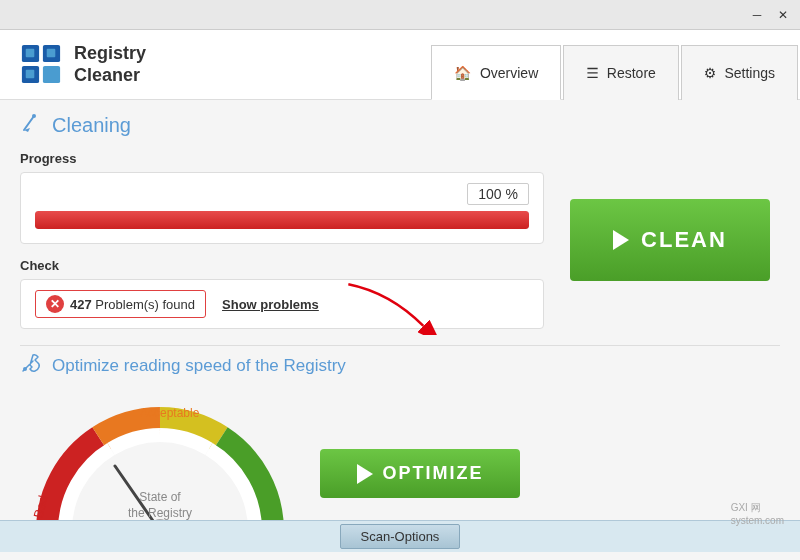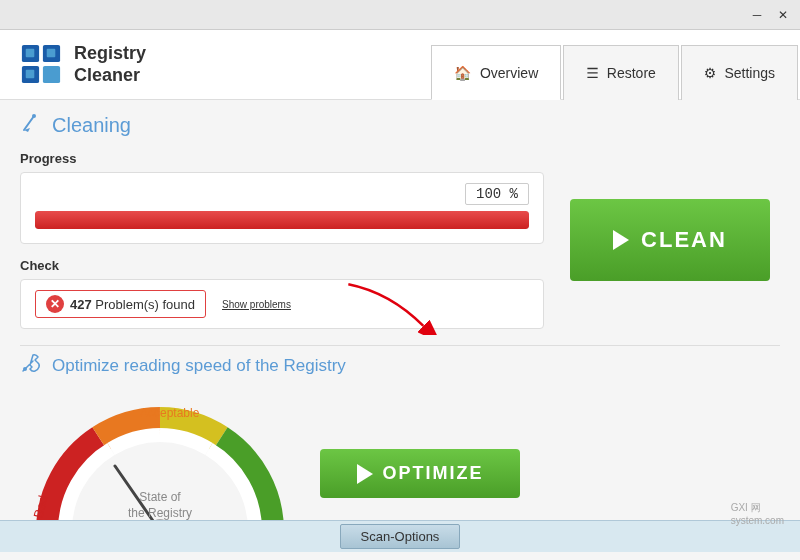--- a/index.html
+++ b/index.html
@@ -159,21 +159,20 @@
       background: white;
       border: 1px solid #ddd;
       border-radius: 4px;
       padding: 10px 14px 14px 14px;
       margin-bottom: 14px;
     }
     .progress-header {
       display: flex;
       justify-content: flex-end;
       margin-bottom: 6px;
-      font-family: Liberation Mono, monospace;
     }
     .progress-percent {
       background: white;
       border: 1px solid #ccc;
       padding: 2px 10px;
       font-size: 14px;
       color: #333;
       border-radius: 2px;
     }
     .progress-bar-bg {
@@ -225,22 +224,22 @@
       color: white;
       font-size: 12px;
       font-weight: bold;
       flex-shrink: 0;
     }
     .problems-text {
       font-size: 13px;
       color: #333;
     }
     .show-problems-link {
-      font-size: 10px;
-      font-weight: normal;
+      font-size: 13px;
+      font-weight: bold;
       color: #333;
       text-decoration: underline;
       cursor: pointer;
     }
 
     
     .clean-btn {
       background: linear-gradient(to bottom, #6cc644, #4a9e28);
       border: none;
       border-radius: 4px;

